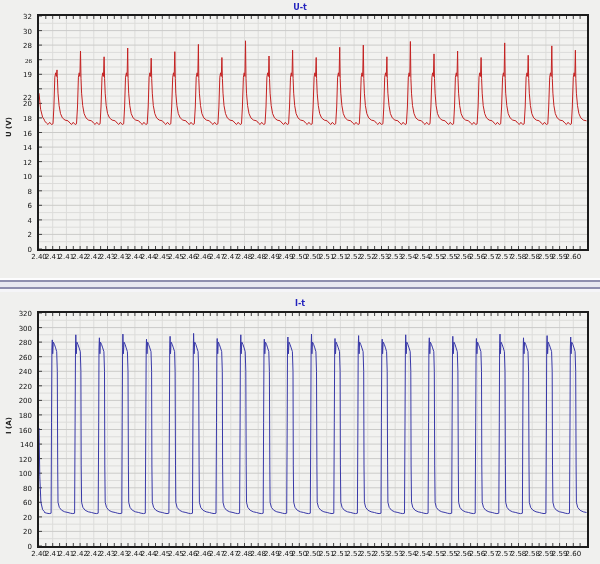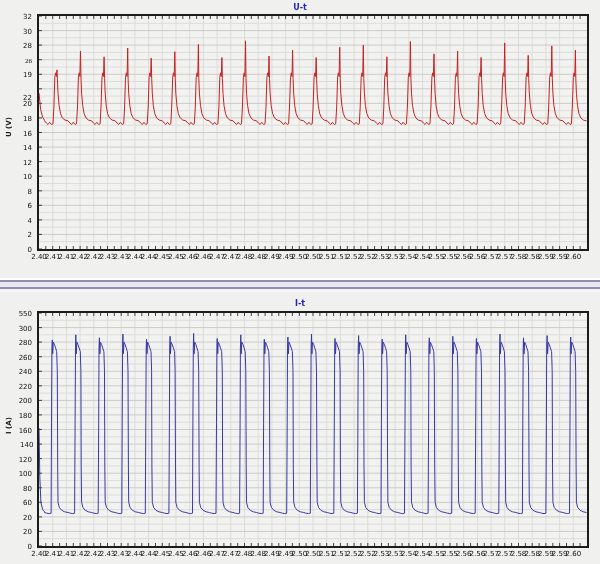--- a/index.html
+++ b/index.html
@@ -122,21 +122,21 @@
     <div class="plot" id="plot-1">
       <svg id="plot-svg-1" viewBox="0 0 548 233">
           <rect x="0" y="0" width="548" height="233" fill="#f2f2f0"></rect>
           <path d="M13.7 0V233M27.4 0V233M41.1 0V233M54.8 0V233M68.5 0V233M82.2 0V233M95.9 0V233M109.6 0V233M123.3 0V233M137.0 0V233M150.7 0V233M164.4 0V233M178.1 0V233M191.8 0V233M205.5 0V233M219.2 0V233M232.9 0V233M246.6 0V233M260.3 0V233M274.0 0V233M287.7 0V233M301.4 0V233M315.1 0V233M328.8 0V233M342.5 0V233M356.2 0V233M369.9 0V233M383.6 0V233M397.3 0V233M411.0 0V233M424.7 0V233M438.4 0V233M452.1 0V233M465.8 0V233M479.5 0V233M493.2 0V233M506.9 0V233M520.6 0V233M534.3 0V233M0 7.3H548M0 21.8H548M0 36.4H548M0 51.0H548M0 65.5H548M0 80.1H548M0 94.7H548M0 109.2H548M0 123.8H548M0 138.3H548M0 152.9H548M0 167.5H548M0 182.0H548M0 196.6H548M0 211.2H548M0 225.7H548" stroke="#dcdcda" stroke-width="1" fill="none"></path>
           <path d="M0 14.6H548M0 29.1H548M0 43.7H548M0 58.3H548M0 72.8H548M0 87.4H548M0 101.9H548M0 116.5H548M0 131.1H548M0 145.6H548M0 160.2H548M0 174.8H548M0 189.3H548M0 203.9H548M0 218.4H548" stroke="#cbcbc9" stroke-width="1" fill="none"></path>
           <path d="M6.8 233V230M6.8 0V3M13.7 233V230M13.7 0V3M20.6 233V230M20.6 0V3M27.4 233V230M27.4 0V3M34.3 233V230M34.3 0V3M41.1 233V230M41.1 0V3M48.0 233V230M48.0 0V3M54.8 233V230M54.8 0V3M61.6 233V230M61.6 0V3M68.5 233V230M68.5 0V3M75.3 233V230M75.3 0V3M82.2 233V230M82.2 0V3M89.0 233V230M89.0 0V3M95.9 233V230M95.9 0V3M102.8 233V230M102.8 0V3M109.6 233V230M109.6 0V3M116.5 233V230M116.5 0V3M123.3 233V230M123.3 0V3M130.2 233V230M130.2 0V3M137.0 233V230M137.0 0V3M143.8 233V230M143.8 0V3M150.7 233V230M150.7 0V3M157.6 233V230M157.6 0V3M164.4 233V230M164.4 0V3M171.3 233V230M171.3 0V3M178.1 233V230M178.1 0V3M184.9 233V230M184.9 0V3M191.8 233V230M191.8 0V3M198.7 233V230M198.7 0V3M205.5 233V230M205.5 0V3M212.3 233V230M212.3 0V3M219.2 233V230M219.2 0V3M226.1 233V230M226.1 0V3M232.9 233V230M232.9 0V3M239.8 233V230M239.8 0V3M246.6 233V230M246.6 0V3M253.4 233V230M253.4 0V3M260.3 233V230M260.3 0V3M267.1 233V230M267.1 0V3M274.0 233V230M274.0 0V3M280.9 233V230M280.9 0V3M287.7 233V230M287.7 0V3M294.6 233V230M294.6 0V3M301.4 233V230M301.4 0V3M308.3 233V230M308.3 0V3M315.1 233V230M315.1 0V3M321.9 233V230M321.9 0V3M328.8 233V230M328.8 0V3M335.6 233V230M335.6 0V3M342.5 233V230M342.5 0V3M349.4 233V230M349.4 0V3M356.2 233V230M356.2 0V3M363.1 233V230M363.1 0V3M369.9 233V230M369.9 0V3M376.8 233V230M376.8 0V3M383.6 233V230M383.6 0V3M390.4 233V230M390.4 0V3M397.3 233V230M397.3 0V3M404.1 233V230M404.1 0V3M411.0 233V230M411.0 0V3M417.9 233V230M417.9 0V3M424.7 233V230M424.7 0V3M431.6 233V230M431.6 0V3M438.4 233V230M438.4 0V3M445.3 233V230M445.3 0V3M452.1 233V230M452.1 0V3M458.9 233V230M458.9 0V3M465.8 233V230M465.8 0V3M472.6 233V230M472.6 0V3M479.5 233V230M479.5 0V3M486.4 233V230M486.4 0V3M493.2 233V230M493.2 0V3M500.1 233V230M500.1 0V3M506.9 233V230M506.9 0V3M513.8 233V230M513.8 0V3M520.6 233V230M520.6 0V3M527.5 233V230M527.5 0V3M534.3 233V230M534.3 0V3M541.1 233V230M541.1 0V3M0 0.0H3M0 14.6H3M0 29.1H3M0 43.7H3M0 58.3H3M0 72.8H3M0 87.4H3M0 101.9H3M0 116.5H3M0 131.1H3M0 145.6H3M0 160.2H3M0 174.8H3M0 189.3H3M0 203.9H3M0 218.4H3M0 233.0H3" stroke="#444" stroke-width="1" fill="none"></path>
           <path d="M0.0 115.0L0.8 163.8L1.9 189.3L3.6 196.6L5.5 198.8L5.5 199.5L7.8 200.2L10.2 200.6L12.1 200.2L12.5 109.2L12.9 34.9L13.3 26.9L13.7 40.8L14.3 29.1L15.4 31.3L16.6 34.9L17.7 38.6L18.3 58.3L18.7 152.9L19.0 189.3L20.3 194.4L22.7 197.3L25.7 198.8L29.0 199.5L29.0 199.5L31.4 200.2L33.8 200.6L35.6 200.2L36.1 109.2L36.5 34.9L36.8 21.8L37.3 40.8L37.9 29.1L38.9 31.3L40.1 34.9L41.3 38.6L41.9 58.3L42.2 152.9L42.6 189.3L43.9 194.4L46.2 197.3L49.3 198.8L52.6 199.5L52.6 199.5L55.0 200.2L57.3 200.6L59.2 200.2L59.7 109.2L60.0 34.9L60.4 24.8L60.9 40.8L61.4 29.1L62.5 31.3L63.7 34.9L64.9 38.6L65.5 58.3L65.8 152.9L66.2 189.3L67.5 194.4L69.8 197.3L72.9 198.8L76.2 199.5L76.2 199.5L78.5 200.2L80.9 200.6L82.8 200.2L83.2 109.2L83.6 34.9L83.9 21.1L84.4 40.8L85.0 29.1L86.1 31.3L87.2 34.9L88.4 38.6L89.0 58.3L89.4 152.9L89.7 189.3L91.0 194.4L93.4 197.3L96.4 198.8L99.7 199.5L99.7 199.5L102.1 200.2L104.4 200.6L106.3 200.2L106.8 109.2L107.2 34.9L107.5 26.2L108.0 40.8L108.6 29.1L109.6 31.3L110.8 34.9L112.0 38.6L112.6 58.3L112.9 152.9L113.3 189.3L114.6 194.4L116.9 197.3L120.0 198.8L123.3 199.5L123.3 199.5L125.7 200.2L128.0 200.6L129.9 200.2L130.4 109.2L130.7 34.9L131.1 23.3L131.5 40.8L132.1 29.1L133.2 31.3L134.4 34.9L135.6 38.6L136.1 58.3L136.5 152.9L136.8 189.3L138.1 194.4L140.5 197.3L143.6 198.8L146.9 199.5L146.9 199.5L149.2 200.2L151.6 200.6L153.5 200.2L153.9 109.2L154.3 34.9L154.6 20.4L155.1 40.8L155.7 29.1L156.8 31.3L157.9 34.9L159.1 38.6L159.7 58.3L160.1 152.9L160.4 189.3L161.7 194.4L164.1 197.3L167.1 198.8L170.4 199.5L170.4 199.5L172.8 200.2L175.1 200.6L177.0 200.2L177.5 109.2L177.9 34.9L178.2 25.5L178.7 40.8L179.3 29.1L180.3 31.3L181.5 34.9L182.7 38.6L183.3 58.3L183.6 152.9L184.0 189.3L185.3 194.4L187.6 197.3L190.7 198.8L194.0 199.5L194.0 199.5L196.3 200.2L198.7 200.6L200.6 200.2L201.1 109.2L201.4 34.9L201.8 21.8L202.2 40.8L202.8 29.1L203.9 31.3L205.1 34.9L206.2 38.6L206.8 58.3L207.2 152.9L207.5 189.3L208.8 194.4L211.2 197.3L214.3 198.8L217.6 199.5L217.6 199.5L219.9 200.2L222.3 200.6L224.2 200.2L224.6 109.2L225.0 34.9L225.3 26.2L225.8 40.8L226.4 29.1L227.5 31.3L228.6 34.9L229.8 38.6L230.4 58.3L230.8 152.9L231.1 189.3L232.4 194.4L234.8 197.3L237.8 198.8L241.1 199.5L241.1 199.5L243.5 200.2L245.8 200.6L247.7 200.2L248.2 109.2L248.5 34.9L248.9 24.0L249.4 40.8L250.0 29.1L251.0 31.3L252.2 34.9L253.4 38.6L254.0 58.3L254.3 152.9L254.7 189.3L256.0 194.4L258.3 197.3L261.4 198.8L264.7 199.5L264.7 199.5L267.0 200.2L269.4 200.6L271.3 200.2L271.8 109.2L272.1 34.9L272.5 21.1L272.9 40.8L273.5 29.1L274.6 31.3L275.8 34.9L276.9 38.6L277.5 58.3L277.9 152.9L278.2 189.3L279.5 194.4L281.9 197.3L284.9 198.8L288.2 199.5L288.2 199.5L290.6 200.2L293.0 200.6L294.8 200.2L295.3 109.2L295.7 34.9L296.0 25.5L296.5 40.8L297.1 29.1L298.1 31.3L299.3 34.9L300.5 38.6L301.1 58.3L301.4 152.9L301.8 189.3L303.1 194.4L305.4 197.3L308.5 198.8L311.8 199.5L311.8 199.5L314.2 200.2L316.5 200.6L318.4 200.2L318.9 109.2L319.2 34.9L319.6 22.6L320.1 40.8L320.6 29.1L321.7 31.3L322.9 34.9L324.1 38.6L324.7 58.3L325.0 152.9L325.4 189.3L326.7 194.4L329.0 197.3L332.1 198.8L335.4 199.5L335.4 199.5L337.7 200.2L340.1 200.6L342.0 200.2L342.4 109.2L342.8 34.9L343.2 26.2L343.6 40.8L344.2 29.1L345.3 31.3L346.5 34.9L347.6 38.6L348.2 58.3L348.6 152.9L348.9 189.3L350.2 194.4L352.6 197.3L355.6 198.8L358.9 199.5L358.9 199.5L361.3 200.2L363.7 200.6L365.5 200.2L366.0 109.2L366.4 34.9L366.7 21.8L367.2 40.8L367.8 29.1L368.8 31.3L370.0 34.9L371.2 38.6L371.8 58.3L372.1 152.9L372.5 189.3L373.8 194.4L376.1 197.3L379.2 198.8L382.5 199.5L382.5 199.5L384.9 200.2L387.2 200.6L389.1 200.2L389.6 109.2L389.9 34.9L390.3 24.8L390.8 40.8L391.3 29.1L392.4 31.3L393.6 34.9L394.8 38.6L395.3 58.3L395.7 152.9L396.1 189.3L397.3 194.4L399.7 197.3L402.8 198.8L406.1 199.5L406.1 199.5L408.4 200.2L410.8 200.6L412.7 200.2L413.1 109.2L413.5 34.9L413.8 23.3L414.3 40.8L414.9 29.1L416.0 31.3L417.1 34.9L418.3 38.6L418.9 58.3L419.3 152.9L419.6 189.3L420.9 194.4L423.3 197.3L426.3 198.8L429.6 199.5L429.6 199.5L432.0 200.2L434.3 200.6L436.2 200.2L436.7 109.2L437.1 34.9L437.4 25.5L437.9 40.8L438.5 29.1L439.5 31.3L440.7 34.9L441.9 38.6L442.5 58.3L442.8 152.9L443.2 189.3L444.5 194.4L446.8 197.3L449.9 198.8L453.2 199.5L453.2 199.5L455.6 200.2L457.9 200.6L459.8 200.2L460.3 109.2L460.6 34.9L461.0 21.1L461.4 40.8L462.0 29.1L463.1 31.3L464.3 34.9L465.4 38.6L466.0 58.3L466.4 152.9L466.7 189.3L468.0 194.4L470.4 197.3L473.5 198.8L476.8 199.5L476.8 199.5L479.1 200.2L481.5 200.6L483.4 200.2L483.8 109.2L484.2 34.9L484.5 24.8L485.0 40.8L485.6 29.1L486.7 31.3L487.8 34.9L489.0 38.6L489.6 58.3L490.0 152.9L490.3 189.3L491.6 194.4L494.0 197.3L497.0 198.8L500.3 199.5L500.3 199.5L502.7 200.2L505.0 200.6L506.9 200.2L507.4 109.2L507.7 34.9L508.1 22.6L508.6 40.8L509.2 29.1L510.2 31.3L511.4 34.9L512.6 38.6L513.2 58.3L513.5 152.9L513.9 189.3L515.2 194.4L517.5 197.3L520.6 198.8L523.9 199.5L523.9 199.5L526.2 200.2L528.6 200.6L530.5 200.2L531.0 109.2L531.3 34.9L531.7 24.0L532.1 40.8L532.7 29.1L533.8 31.3L535.0 34.9L536.1 38.6L536.7 58.3L537.1 152.9L537.4 189.3L538.7 194.4L541.1 197.3L544.2 198.8L547.5 199.5" stroke="#3939a8" stroke-width="1" fill="none" stroke-linejoin="round"></path>
         </svg>
     </div>
     <div class="y-labels" id="ylabels-1">
-        <span class="ytick" style="top: -3px; color: rgb(17, 17, 17);">550</span>
+        <span class="ytick" style="top: -3px; color: rgb(17, 17, 17);">320</span>
         <span class="ytick" style="top: 11.5625px; color: rgb(17, 17, 17);">300</span>
         <span class="ytick" style="top: 26.125px; color: rgb(17, 17, 17);">280</span>
         <span class="ytick" style="top: 40.6875px; color: rgb(17, 17, 17);">260</span>
         <span class="ytick" style="top: 55.25px; color: rgb(17, 17, 17);">240</span>
         <span class="ytick" style="top: 69.8125px; color: rgb(17, 17, 17);">220</span>
         <span class="ytick" style="top: 84.375px; color: rgb(17, 17, 17);">200</span>
         <span class="ytick" style="top: 98.9375px; color: rgb(17, 17, 17);">180</span>
         <span class="ytick" style="top: 113.5px; color: rgb(17, 17, 17);">160</span>
         <span class="ytick" style="top: 128.062px; color: rgb(17, 17, 17); padding-left: 20px;">140</span>
         <span class="ytick" style="top: 142.625px; color: rgb(17, 17, 17);">120</span>

